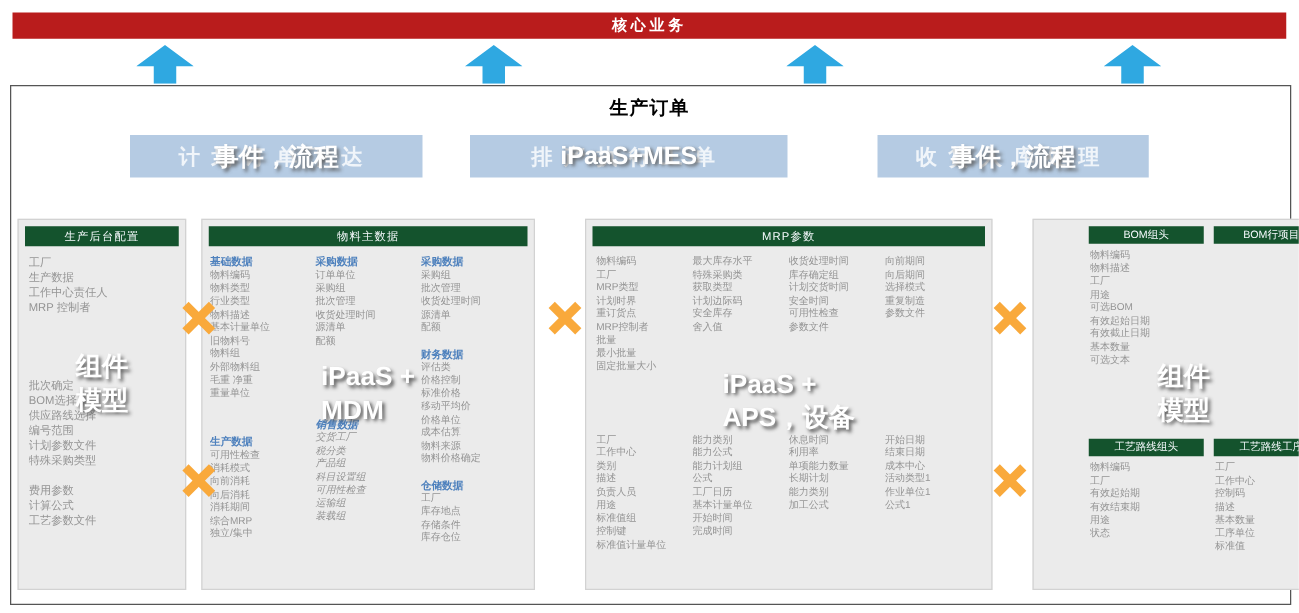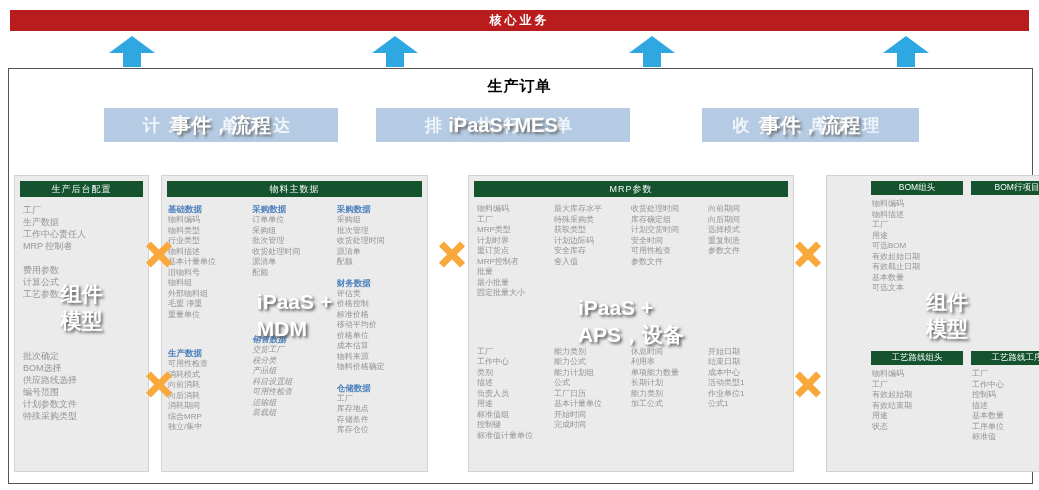--- a/index.html
+++ b/index.html
@@ -93,34 +93,34 @@
     <span>生产后台配置</span>
   </div>
   <div class="panel-body">
     <ul>
 
     <li class="item">工厂</li>
         <li class="item">生产数据</li>
         <li class="item">工作中心责任人</li>
         <li class="item">MRP 控制者</li>
       </ul>
-    <ul style="margin-top:12px;">
-
-    <li class="item">费用参数</li>
-        <li class="item">计算公式</li>
-        <li class="item">工艺参数文件</li>
-      </ul>
     <ul style="margin-top:50px;">
 
     <li class="item">批次确定</li>
         <li class="item">BOM选择</li>
         <li class="item">供应路线选择</li>
         <li class="item">编号范围</li>
         <li class="item">计划参数文件</li>
         <li class="item">特殊采购类型</li>
+      </ul>
+    <ul style="margin-top:12px;">
+
+    <li class="item">费用参数</li>
+        <li class="item">计算公式</li>
+        <li class="item">工艺参数文件</li>
       </ul>
   </div>
   <div class="panel-overlay" style="top:104px;">
     <div class="ov-inner">
       <div>组件</div>
       <div>模型</div>
     </div>
   </div>
 </div>
 

